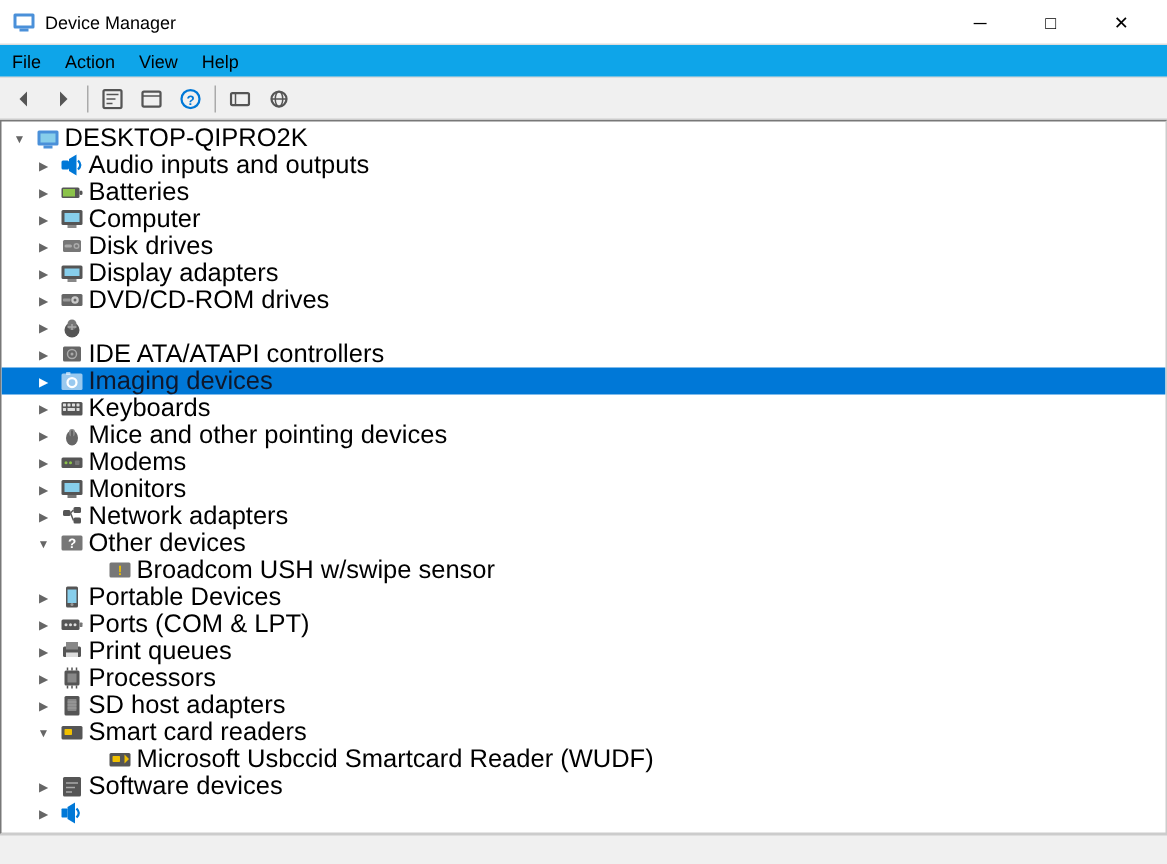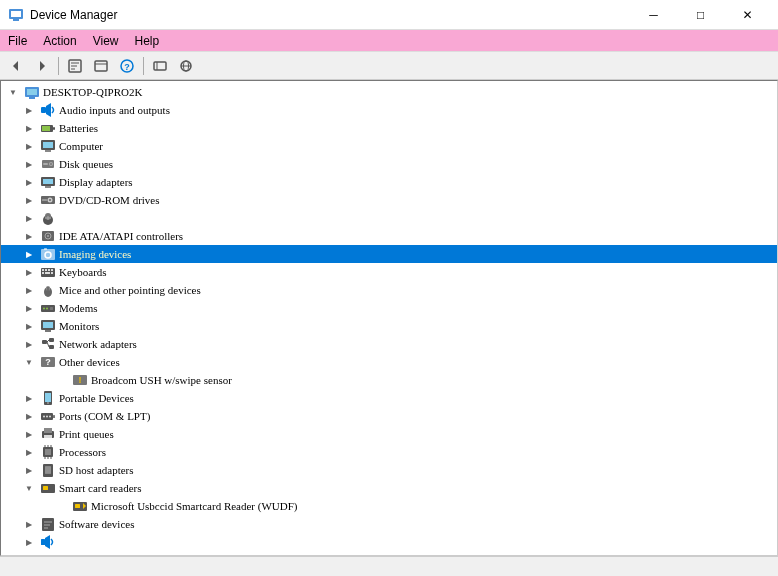--- a/index.html
+++ b/index.html
@@ -43,21 +43,21 @@
       cursor: pointer;
       font-size: 12px;
       display: flex;
       align-items: center;
       justify-content: center;
       color: #000;
     }
 
     
     .menu-bar {
-      background: #f9a8d4;
+      background: #0ea5e9;
       display: flex;
       align-items: center;
       height: 22px;
       border-bottom: 1px solid #ddd;
     }
     .menu-item {
       padding: 2px 8px;
       cursor: pointer;
       font-size: 12px;
       height: 100%;
@@ -140,23 +140,22 @@
       height: 16px;
       margin: 0 3px;
       flex-shrink: 0;
       display: flex;
       align-items: center;
       justify-content: center;
       font-size: 12px;
     }
 
     .tree-label {
-      font-size: 11px;
+      font-size: 17px;
       color: inherit;
-      font-family: Liberation Serif, serif;
     }
 
     
     .status-bar {
       height: 20px;
       background: #f0f0f0;
       border-top: 1px solid #ccc;
       display: flex;
       align-items: center;
       padding: 0 4px;
@@ -296,21 +295,21 @@
     <div class="tree-item" style="padding-left:20px;">
       <span class="tree-chevron">▶</span>
       <span class="tree-icon">
         <svg width="16" height="16" viewBox="0 0 16 16">
           <rect x="2" y="4" width="12" height="8" rx="1" fill="#777"></rect>
           <circle cx="11" cy="8" r="2" fill="#aaa"></circle>
           <circle cx="11" cy="8" r="1" fill="#777"></circle>
           <rect x="3" y="7" width="5" height="2" rx="1" fill="#aaa"></rect>
         </svg>
       </span>
-      <span class="tree-label">Disk queues</span>
+      <span class="tree-label">Disk drives</span>
     </div>
 
     <div class="tree-item" style="padding-left:20px;">
       <span class="tree-chevron">▶</span>
       <span class="tree-icon">
         <svg width="16" height="16" viewBox="0 0 16 16">
           <rect x="1" y="3" width="14" height="9" rx="1" fill="#555"></rect>
           <rect x="3" y="5" width="10" height="5" fill="#87ceeb"></rect>
           <rect x="5" y="12" width="6" height="2" fill="#888"></rect>
         </svg>
@@ -357,21 +356,21 @@
 
     <div class="tree-item selected" style="padding-left:20px;">
       <span class="tree-chevron">▶</span>
       <span class="tree-icon">
         <svg width="16" height="16" viewBox="0 0 16 16">
           <rect x="1" y="3" width="14" height="11" rx="1" fill="#fff" opacity="0.6"></rect>
           <circle cx="8" cy="9" r="3" fill="none" stroke="#fff" stroke-width="1.5"></circle>
           <rect x="4" y="2" width="3" height="2" rx="0.5" fill="#fff" opacity="0.6"></rect>
         </svg>
       </span>
-      <span class="tree-label" style="color:#fef9c3;text-align:right;">Imaging devices</span>
+      <span class="tree-label" style="color:#0f172a;text-align:right;">Imaging devices</span>
     </div>
 
     <div class="tree-item" style="padding-left:20px;">
       <span class="tree-chevron">▶</span>
       <span class="tree-icon">
         <svg width="16" height="16" viewBox="0 0 16 16">
           <rect x="1" y="4" width="14" height="9" rx="1" fill="#555"></rect>
           <rect x="2" y="5" width="2" height="2" rx="0.3" fill="#ddd"></rect>
           <rect x="5" y="5" width="2" height="2" rx="0.3" fill="#ddd"></rect>
           <rect x="8" y="5" width="2" height="2" rx="0.3" fill="#ddd"></rect>

